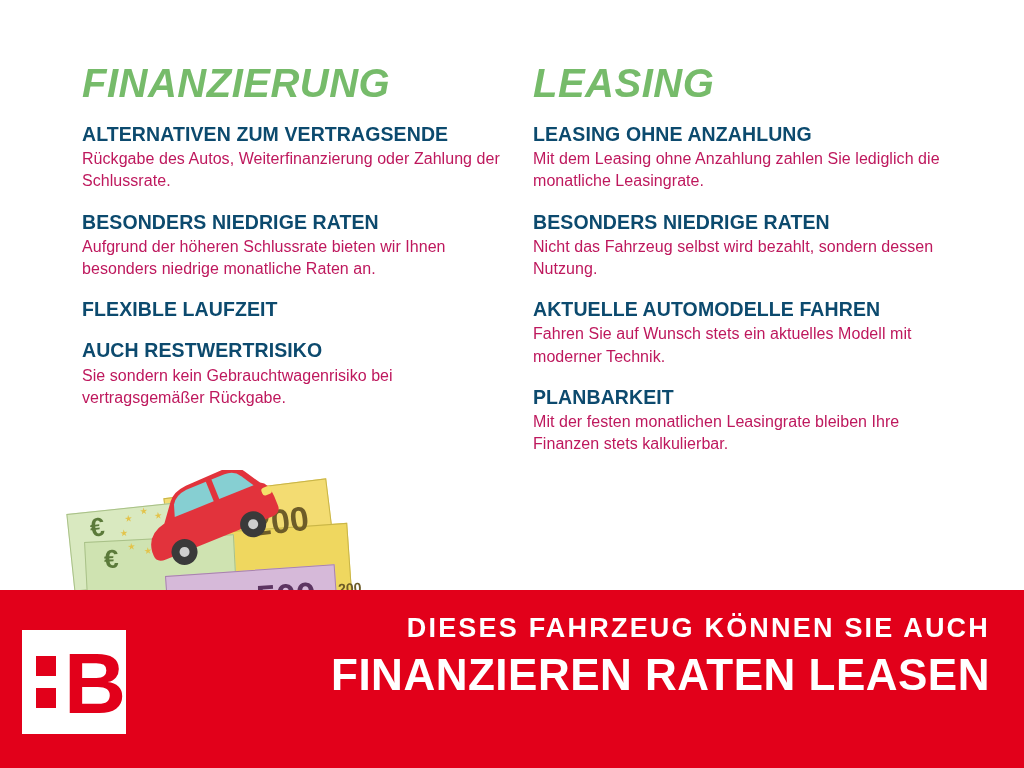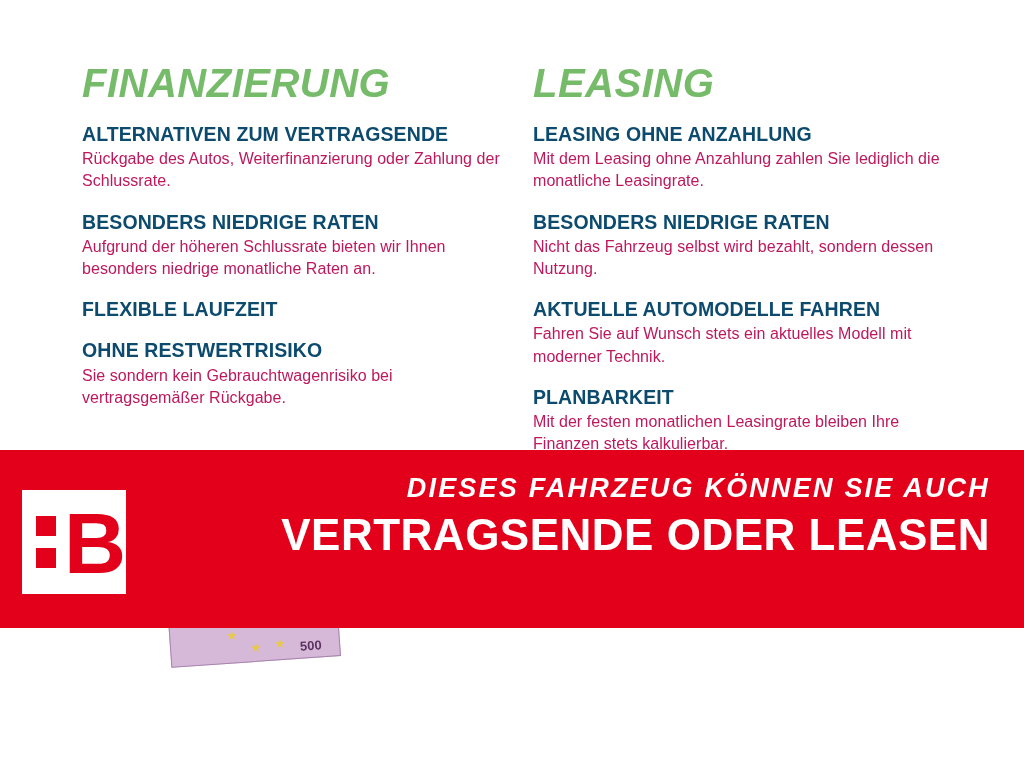--- a/index.html
+++ b/index.html
@@ -6,21 +6,21 @@
   html, body {
     width: 1024px;
     height: 768px;
     overflow: hidden;
     background: #ffffff;
     font-family: "Liberation Sans", sans-serif;
   }
   #page {
     position: relative;
     width: 1024px;
-    height: 628px;
+    height: 768px;
     background: #ffffff;
   }
 
   
   .columns {
     position: absolute;
     top: 62px;
     left: 0;
     width: 1024px;
     display: flex;
@@ -68,21 +68,20 @@
   .banner-text {
     position: absolute;
     right: 34px;
     top: 24px;
     text-align: right;
     color: #ffffff;
   }
   .banner-line1 {
     font-size: 27px;
     font-weight: bold;
-    font-style: italic;
     letter-spacing: 2.2px;
     line-height: 1.1;
     white-space: nowrap;
   }
   .banner-line2 {
     font-size: 44px;
     font-weight: bold;
     letter-spacing: 0.5px;
     line-height: 1.15;
     margin-top: 6px;
@@ -251,21 +250,21 @@
       <div class="entry">
         <div class="entry-title">BESONDERS NIEDRIGE RATEN</div>
         <div class="entry-text">Aufgrund der höheren Schlussrate bieten wir Ihnen besonders niedrige monatliche Raten an.</div>
       </div>
 
       <div class="entry">
         <div class="entry-title">FLEXIBLE LAUFZEIT</div>
       </div>
 
       <div class="entry">
-        <div class="entry-title">OHNE RESTWERTRISIKO</div>
+        <div class="entry-title">AUCH RESTWERTRISIKO</div>
         <div class="entry-text">Sie sondern kein Gebrauchtwagenrisiko bei vertragsgemäßer Rückgabe.</div>
       </div>
     </div>
 
     <div class="column">
       <div class="col-title">LEASING</div>
 
       <div class="entry">
         <div class="entry-title">LEASING OHNE ANZAHLUNG</div>
         <div class="entry-text">Mit dem Leasing ohne Anzahlung zahlen Sie lediglich die monatliche Leasingrate.</div>
@@ -335,17 +334,17 @@
   </div>
 
   <div class="banner">
     <div class="logo">
       <div class="logo-sq1"></div>
       <div class="logo-sq2"></div>
       <div class="logo-b">B</div>
     </div>
     <div class="banner-text">
       <div class="banner-line1">DIESES FAHRZEUG KÖNNEN SIE AUCH</div>
-      <div class="banner-line2">VERTRAGSENDE ODER LEASEN</div>
+      <div class="banner-line2">FINANZIEREN RATEN LEASEN</div>
     </div>
   </div>
 
 </div>
 
 </body></html>

